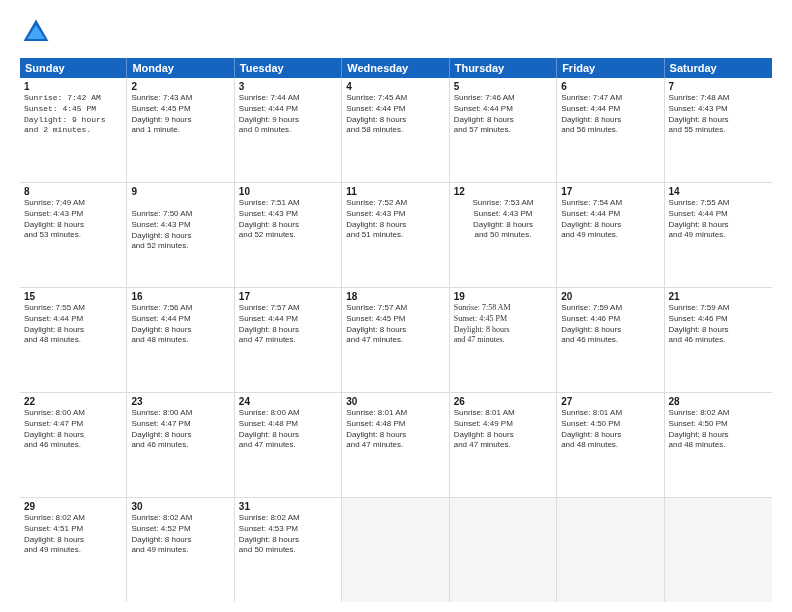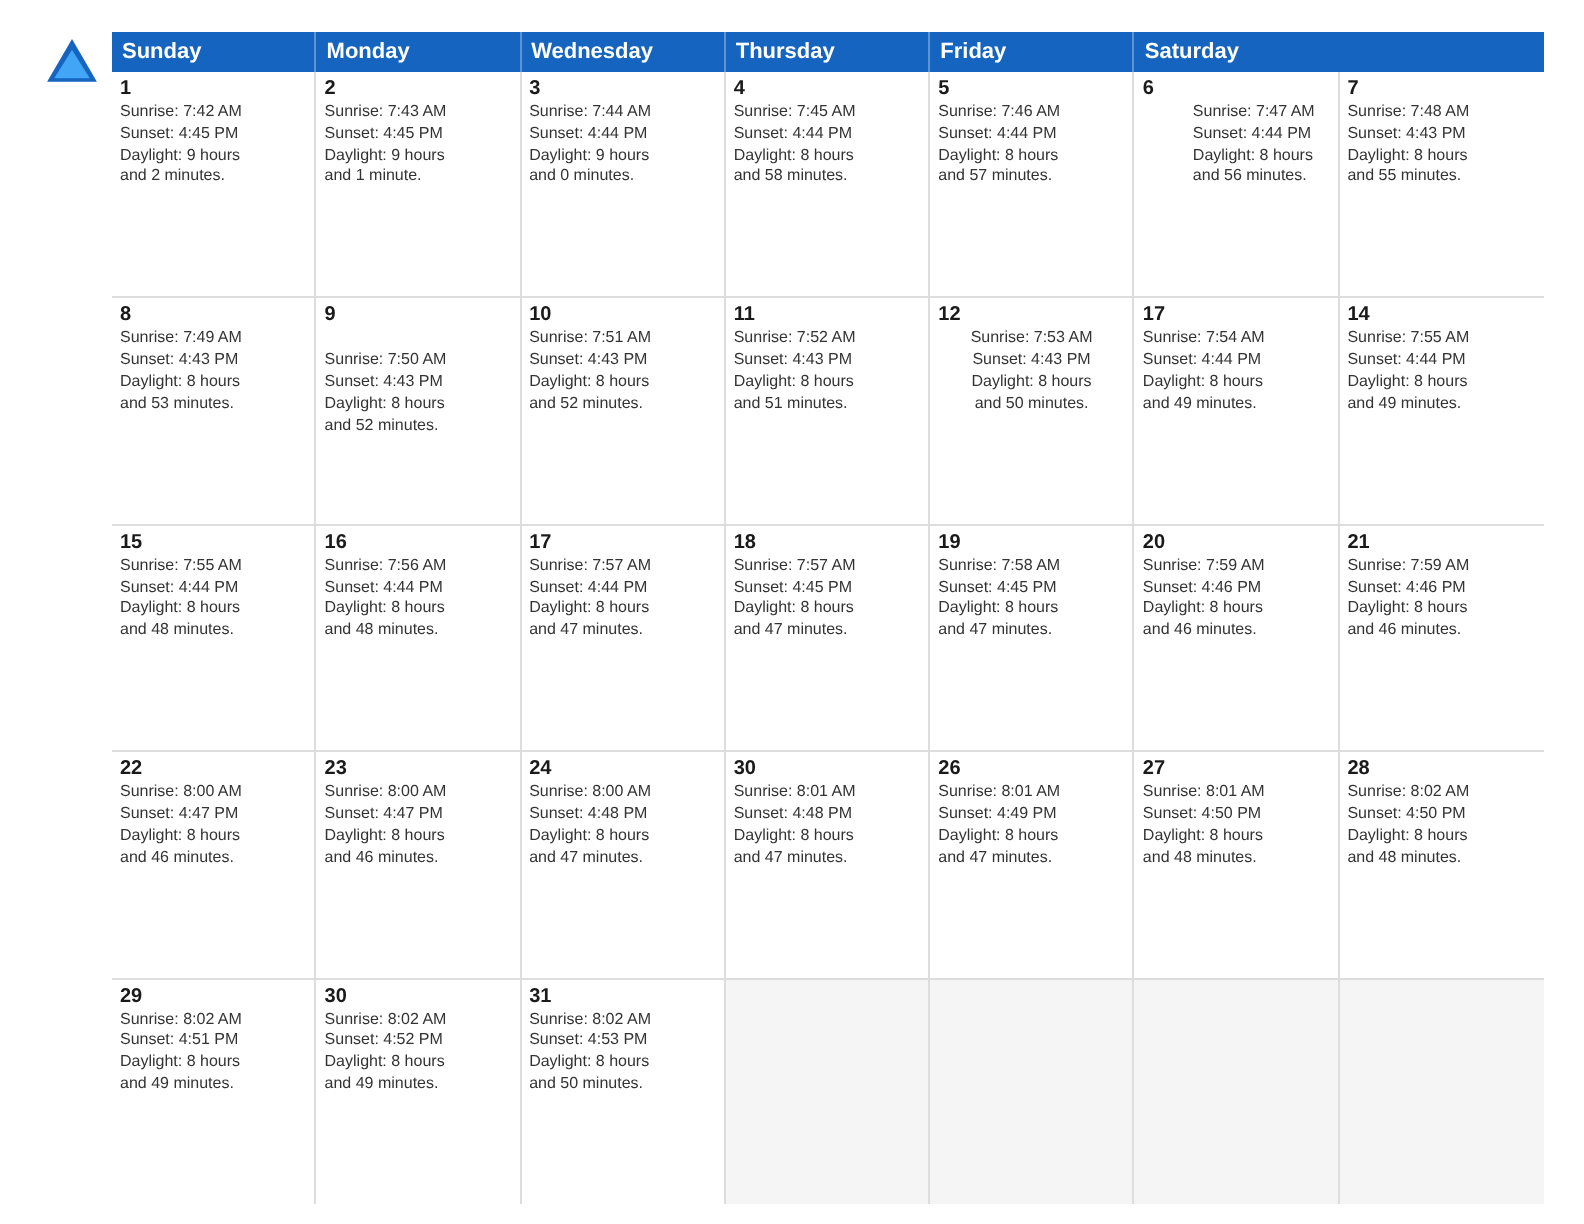--- a/index.html
+++ b/index.html
@@ -8,20 +8,21 @@
       background: #fff;
       width: 792px;
       height: 612px;
       overflow: hidden;
     }
     .page {
       width: 792px;
       height: 612px;
       padding: 16px 20px 10px 20px;
       display: flex;
+      flex-direction: column;
     }
     .header {
       display: flex;
       justify-content: space-between;
       align-items: flex-start;
       margin-bottom: 10px;
     }
     .logo {
       display: flex;
       align-items: center;
@@ -121,30 +122,31 @@
     <div class="title-block">
       <div class="main-title"></div>
       <div class="subtitle"></div>
     </div>
   </div>
 
   <div class="calendar">
     <div class="cal-header" id="cal-header">
         <div class="cal-header-cell">Sunday</div>
         <div class="cal-header-cell">Monday</div>
+        <div class="cal-header-cell">Tuesday</div>
         <div class="cal-header-cell">Wednesday</div>
         <div class="cal-header-cell">Thursday</div>
         <div class="cal-header-cell">Friday</div>
         <div class="cal-header-cell">Saturday</div>
       </div>
     <div class="cal-body" id="cal-body">
         <div class="cal-row">
           <div class="cal-cell">
             <span class="day-num">1</span>
-            <div class="info" style="white-space: pre-line;">Sunrise: 7:42 AM
+            <div class="info" style="white-space: pre-line; font-family: Liberation Mono, monospace;">Sunrise: 7:42 AM
 Sunset: 4:45 PM
 Daylight: 9 hours
 and 2 minutes.</div>
           </div>
           <div class="cal-cell">
             <span class="day-num">2</span>
             <div class="info" style="white-space: pre-line;">Sunrise: 7:43 AM
 Sunset: 4:45 PM
 Daylight: 9 hours
 and 1 minute.</div>
@@ -165,21 +167,21 @@
           </div>
           <div class="cal-cell">
             <span class="day-num">5</span>
             <div class="info" style="white-space: pre-line;">Sunrise: 7:46 AM
 Sunset: 4:44 PM
 Daylight: 8 hours
 and 57 minutes.</div>
           </div>
           <div class="cal-cell">
             <span class="day-num">6</span>
-            <div class="info" style="white-space: pre-line; margin-left: 25px;">Sunrise: 7:47 AM
+            <div class="info" style="white-space: pre-line;">Sunrise: 7:47 AM
 Sunset: 4:44 PM
 Daylight: 8 hours
 and 56 minutes.</div>
           </div>
           <div class="cal-cell">
             <span class="day-num">7</span>
             <div class="info" style="white-space: pre-line;">Sunrise: 7:48 AM
 Sunset: 4:43 PM
 Daylight: 8 hours
 and 55 minutes.</div>
@@ -260,21 +262,21 @@
           </div>
           <div class="cal-cell">
             <span class="day-num">18</span>
             <div class="info" style="white-space: pre-line;">Sunrise: 7:57 AM
 Sunset: 4:45 PM
 Daylight: 8 hours
 and 47 minutes.</div>
           </div>
           <div class="cal-cell">
             <span class="day-num">19</span>
-            <div class="info" style="white-space: pre-line;">Sunrise: 7:58 AM
+            <div class="info" style="white-space: pre-line; font-family: Liberation Serif, serif;">Sunrise: 7:58 AM
 Sunset: 4:45 PM
 Daylight: 8 hours
 and 47 minutes.</div>
           </div>
           <div class="cal-cell">
             <span class="day-num">20</span>
             <div class="info" style="white-space: pre-line;">Sunrise: 7:59 AM
 Sunset: 4:46 PM
 Daylight: 8 hours
 and 46 minutes.</div>

